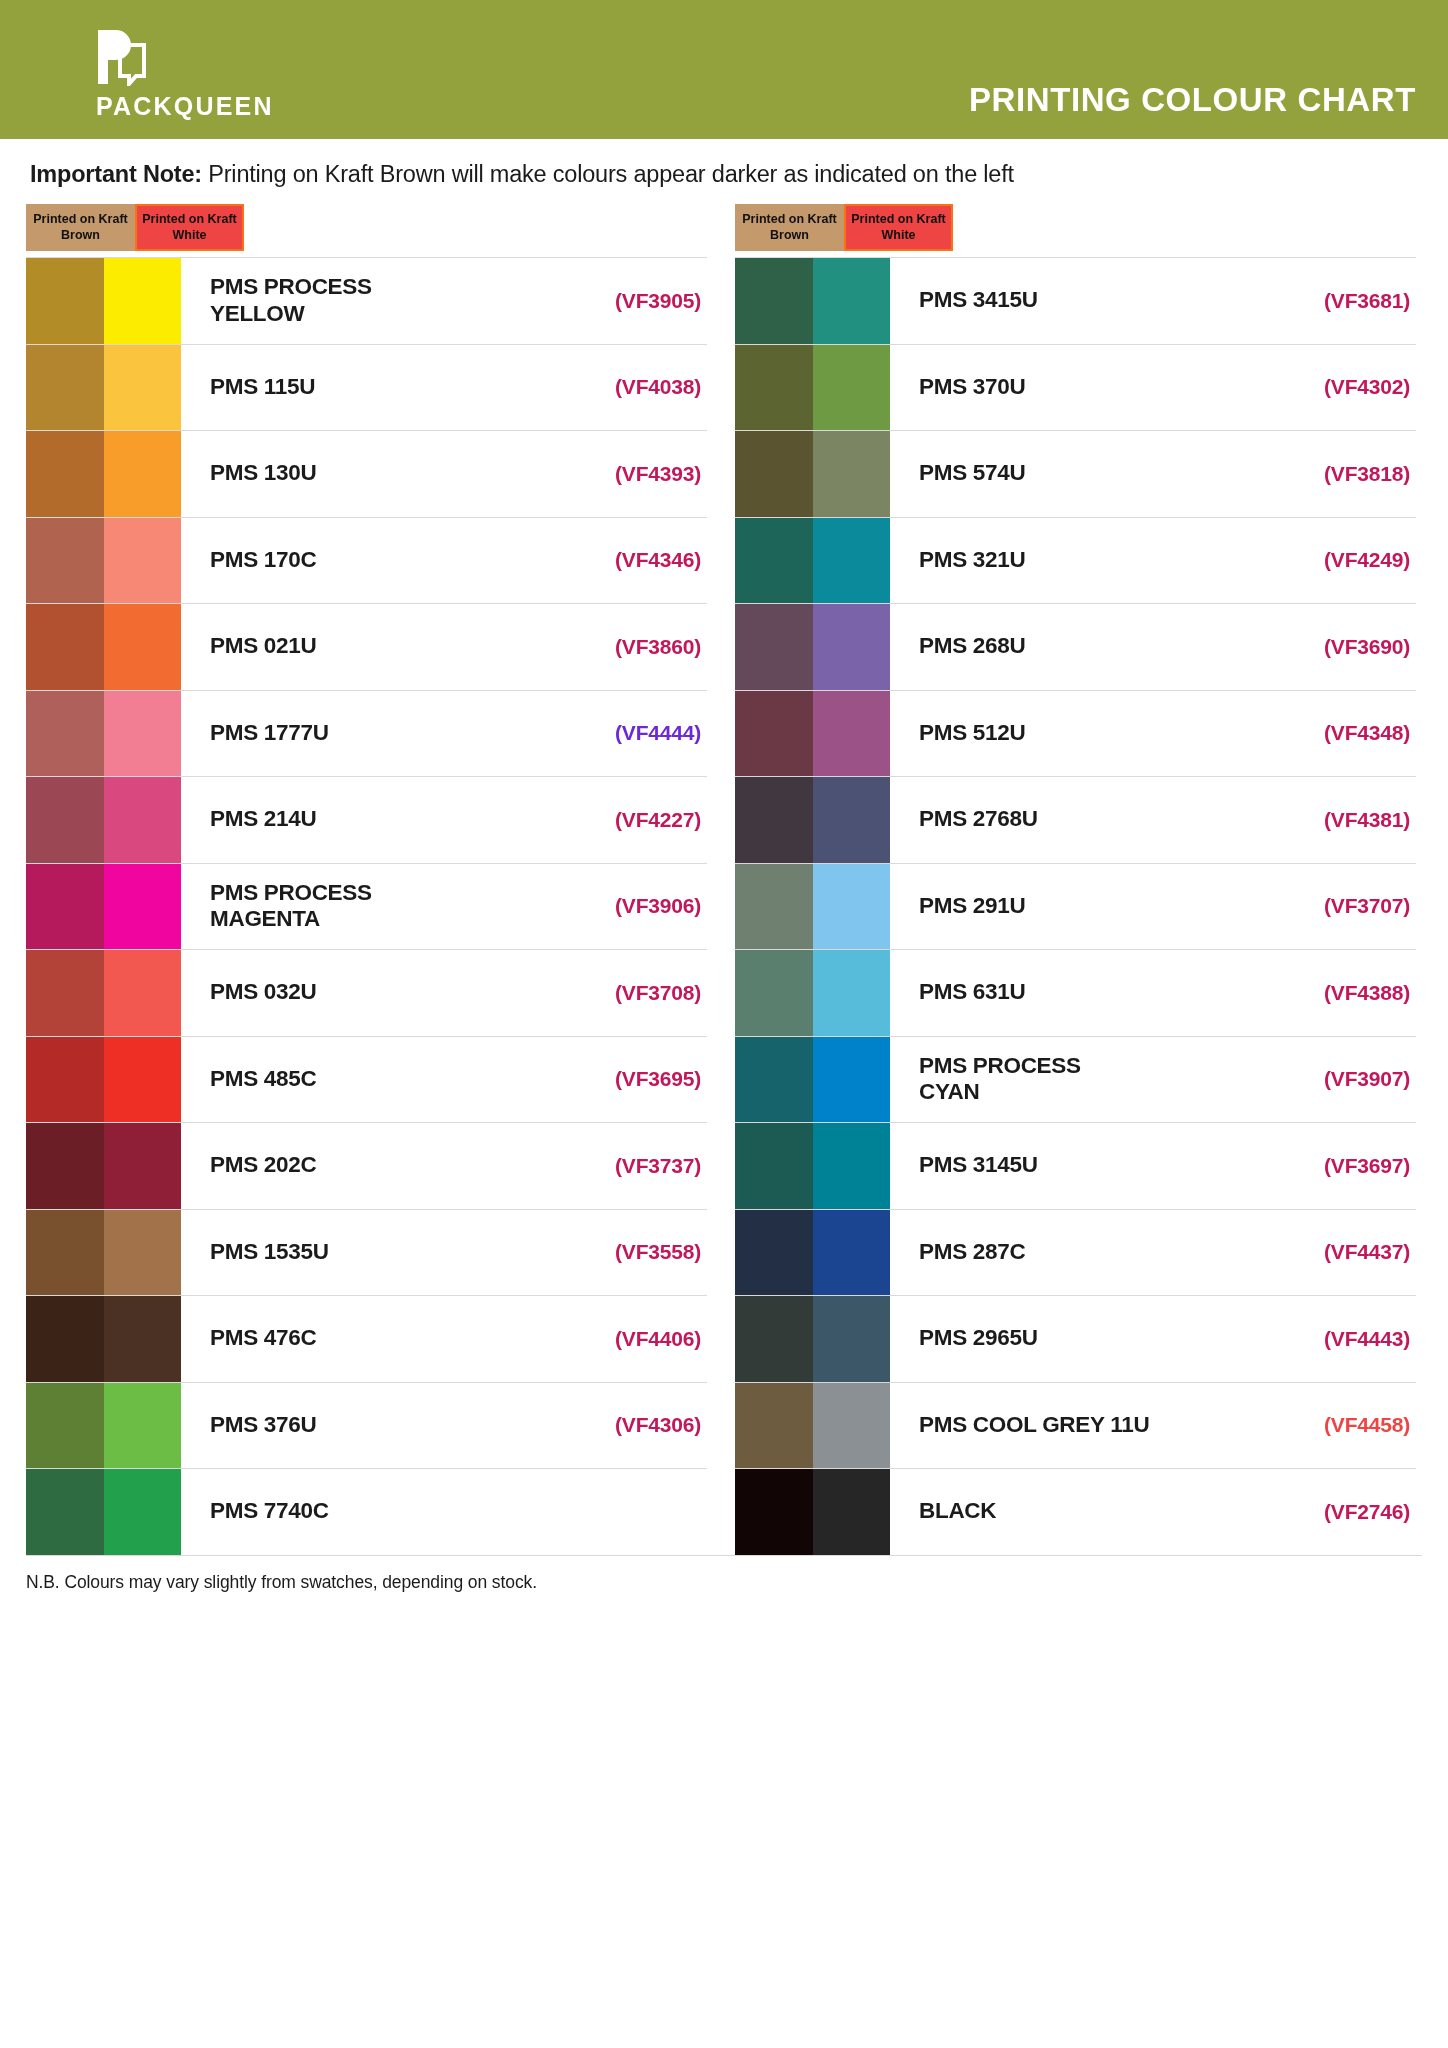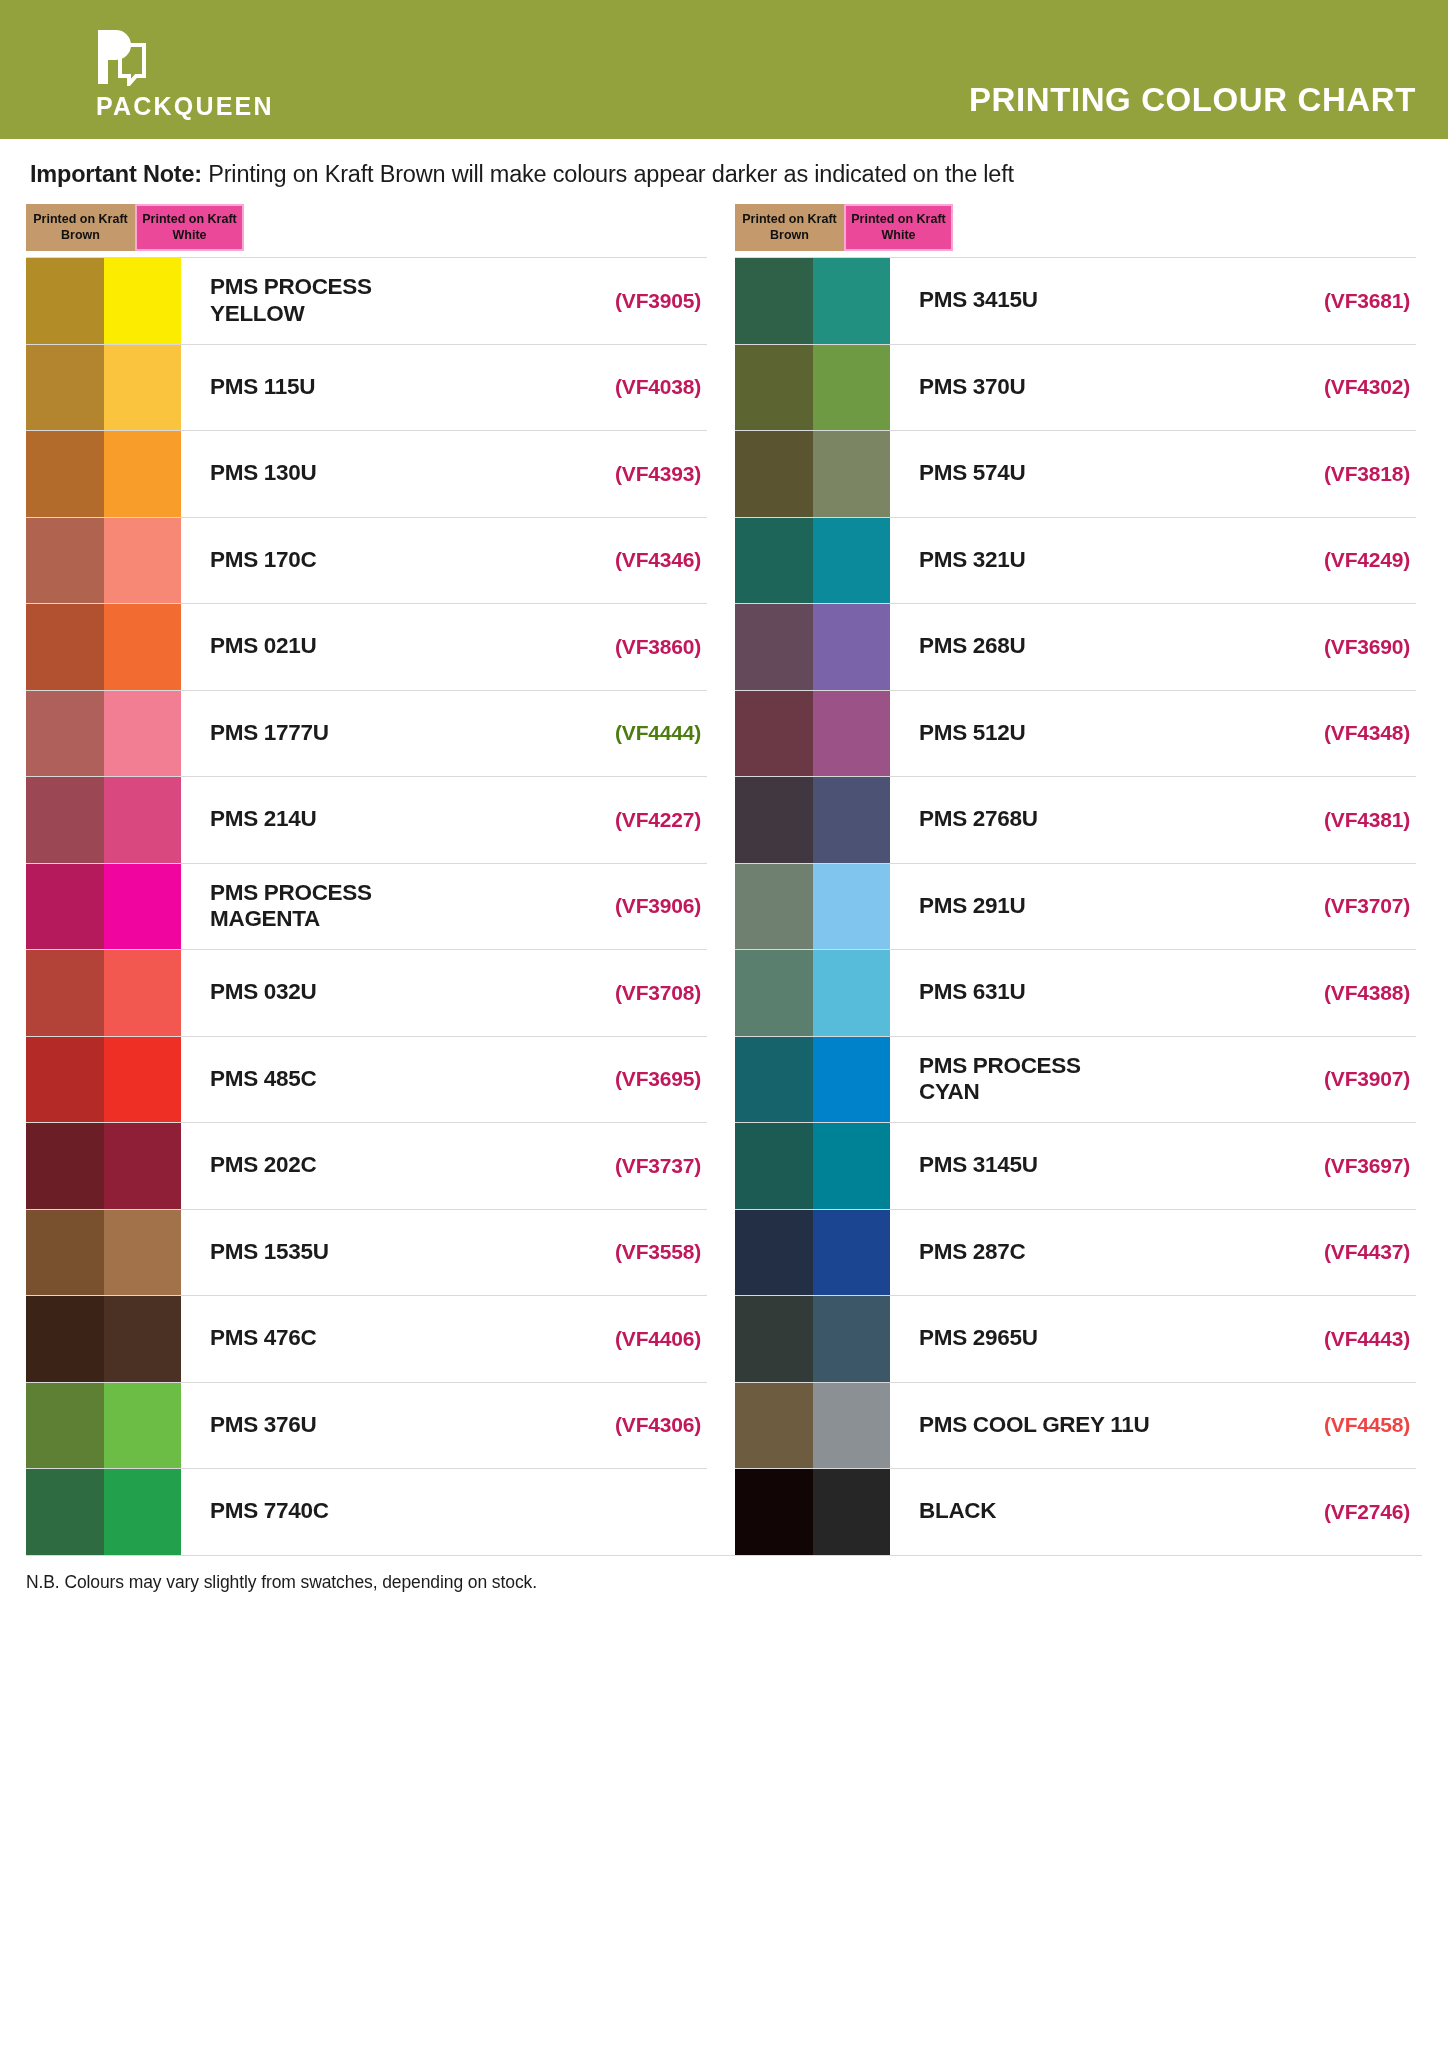--- a/index.html
+++ b/index.html
@@ -78,21 +78,21 @@
     display: flex;
     align-items: center;
     justify-content: center;
     text-align: center;
     font-size: 12.5px;
     font-weight: bold;
     line-height: 1.25;
     color: #111;
   }
   .legend-brown { background: #c49a6c; }
-  .legend-white { background: #ec4899; border: 2px solid #f9a8d4; }
+  .legend-white { background: #ef4444; border: 2px solid #f97316; }
 
   
   .row {
     display: flex;
     align-items: stretch;
     height: 86.5px;
     border-top: 1px solid #d9d9d9;
   }
   .row:first-of-type { border-top: 1px solid #d9d9d9; }
   .swatch-pair {
@@ -204,21 +204,21 @@
           </div>
           <div class="row-label">PMS 021U</div>
           <div class="row-code" style="color: rgb(194, 24, 91);">(VF3860)</div>
         </div>
         <div class="row">
           <div class="swatch-pair">
             <div class="sw" style="background: rgb(176, 96, 90);"></div>
             <div class="sw" style="background: rgb(242, 126, 148);"></div>
           </div>
           <div class="row-label">PMS 1777U</div>
-          <div class="row-code" style="color: #4d7c0f;">(VF4444)</div>
+          <div class="row-code" style="color: #6d28d9;">(VF4444)</div>
         </div>
         <div class="row">
           <div class="swatch-pair">
             <div class="sw" style="background: rgb(156, 72, 84);"></div>
             <div class="sw" style="background: rgb(217, 73, 127);"></div>
           </div>
           <div class="row-label">PMS 214U</div>
           <div class="row-code" style="color: rgb(194, 24, 91);">(VF4227)</div>
         </div>
         <div class="row">

